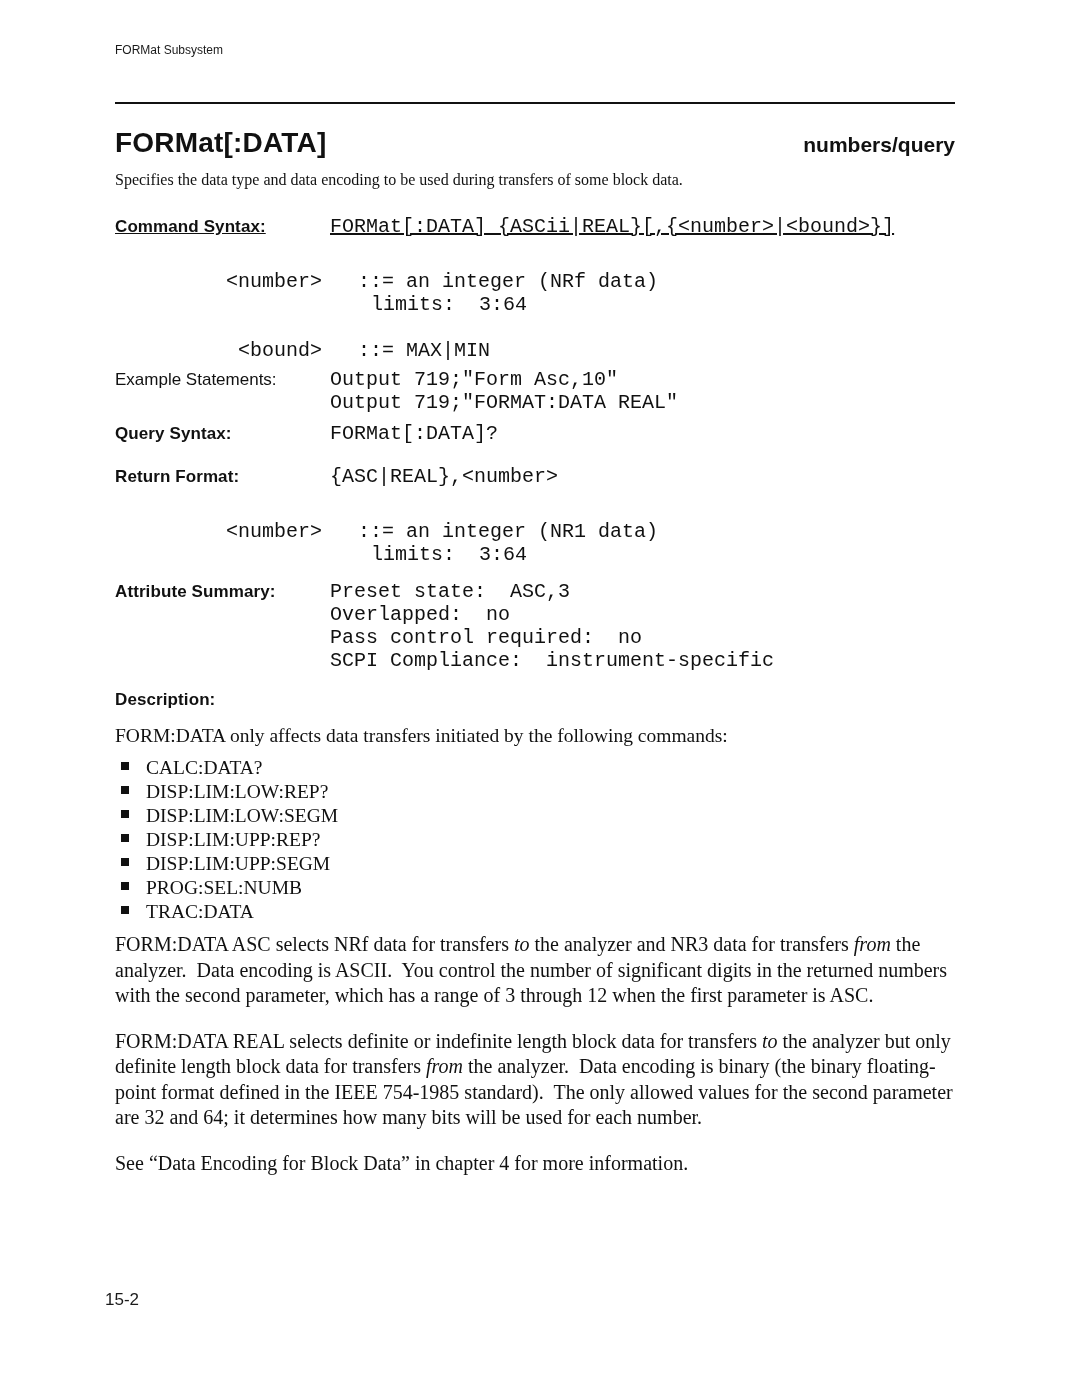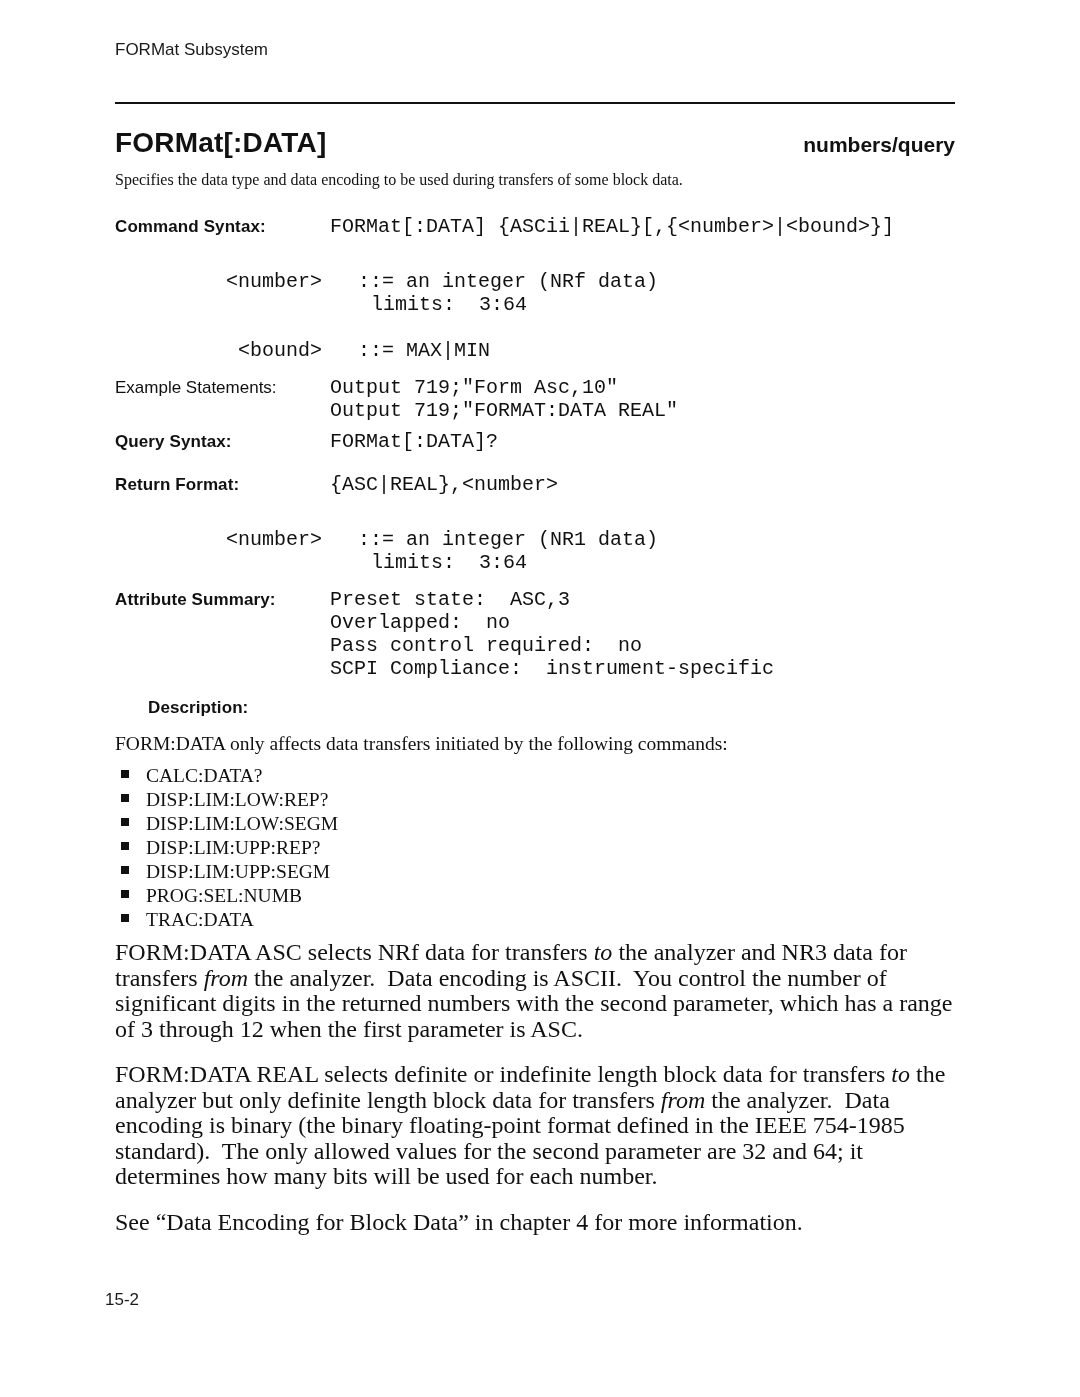--- a/index.html
+++ b/index.html
@@ -10,21 +10,21 @@
     height: 1397px;
     background: #ffffff;
     color: #111111;
     overflow: hidden;
     font-family: "Liberation Serif", serif;
   }
   .content { padding: 40px 125px 0 115px; }
 
   .running-header {
     font-family: "Liberation Sans", sans-serif;
-    font-size: 17px;
+    font-size: 12px;
     line-height: 20px;
     color: #1a1a1a;
   }
   .rule {
     margin-top: 42px;
     height: 2px;
     background: #111;
   }
   .title-row {
     margin-top: 24px;
@@ -61,33 +61,33 @@
   }
   .label.bold { font-weight: bold; letter-spacing: 0.1px; }
 
   .mono {
     font-family: "Liberation Mono", "DejaVu Sans Mono", monospace;
     font-size: 20px;
     line-height: 23px;
     white-space: pre;
   }
 
-  .row-command { margin-top: 22px; }
+  .row-command { margin-top: 22px; text-decoration: underline; }
   .defs1 { margin-top: 32px; }
   .def-row { display: flex; gap: 28px; }
   .def-term { width: 207px; text-align: right; flex-shrink: 0; }
   .def-rest { margin-left: 8px; }
   .def-extra { margin-left: 256px; }
   .def-gap { height: 23px; }
-  .row-example { margin-top: 14px; }
+  .row-example { margin-top: 6px; }
   .row-query { margin-top: 8px; }
   .row-return { margin-top: 20px; }
   .defs2 { margin-top: 32px; }
   .row-attr { margin-top: 14px; }
-  .row-desc { margin-top: 16px; margin-left: 33px; }
+  .row-desc { margin-top: 16px; }
 
   .desc-intro {
     margin-top: 12px;
     font-size: 19.5px;
     line-height: 26px;
     white-space: pre-wrap;
   }
   .bullets { margin-top: 7px; }
   .bullet-item { display: flex; align-items: baseline; line-height: 24px; }
   .bullet-sq {
@@ -96,21 +96,21 @@
     flex-shrink: 0;
     margin-left: 6px;
     margin-right: 17px;
     position: relative;
     top: -2px;
     align-self: center;
   }
   .bullet-text { font-size: 19.5px; }
 
   .para {
-    font-size: 24px;
+    font-size: 20px;
     line-height: 25.5px;
     white-space: pre-wrap;
   }
   .para1 { margin-top: 8px; }
   .para2 { margin-top: 20px; }
   .see-line { margin-top: 20px; }
   .para em { font-style: italic; }
 
   .footer {
     position: absolute;

